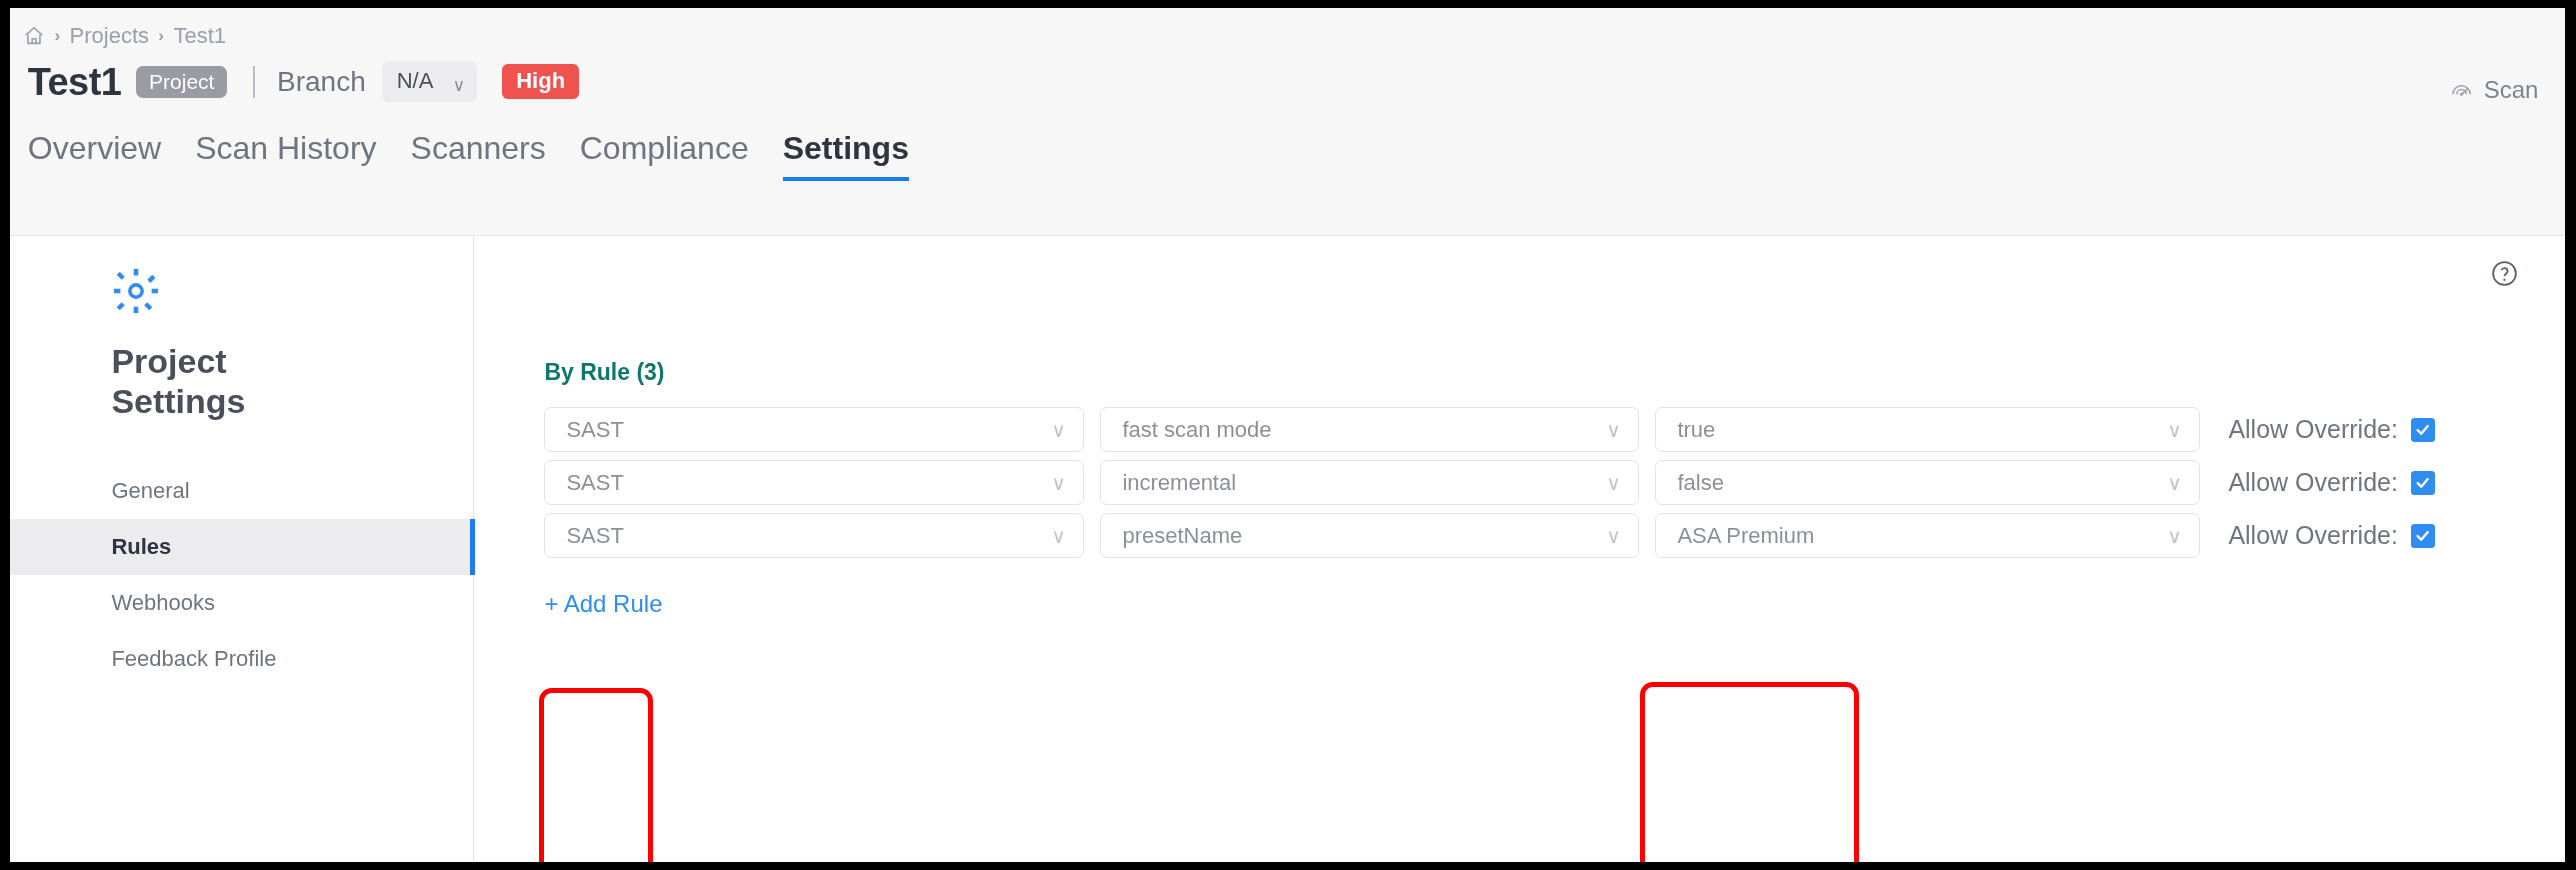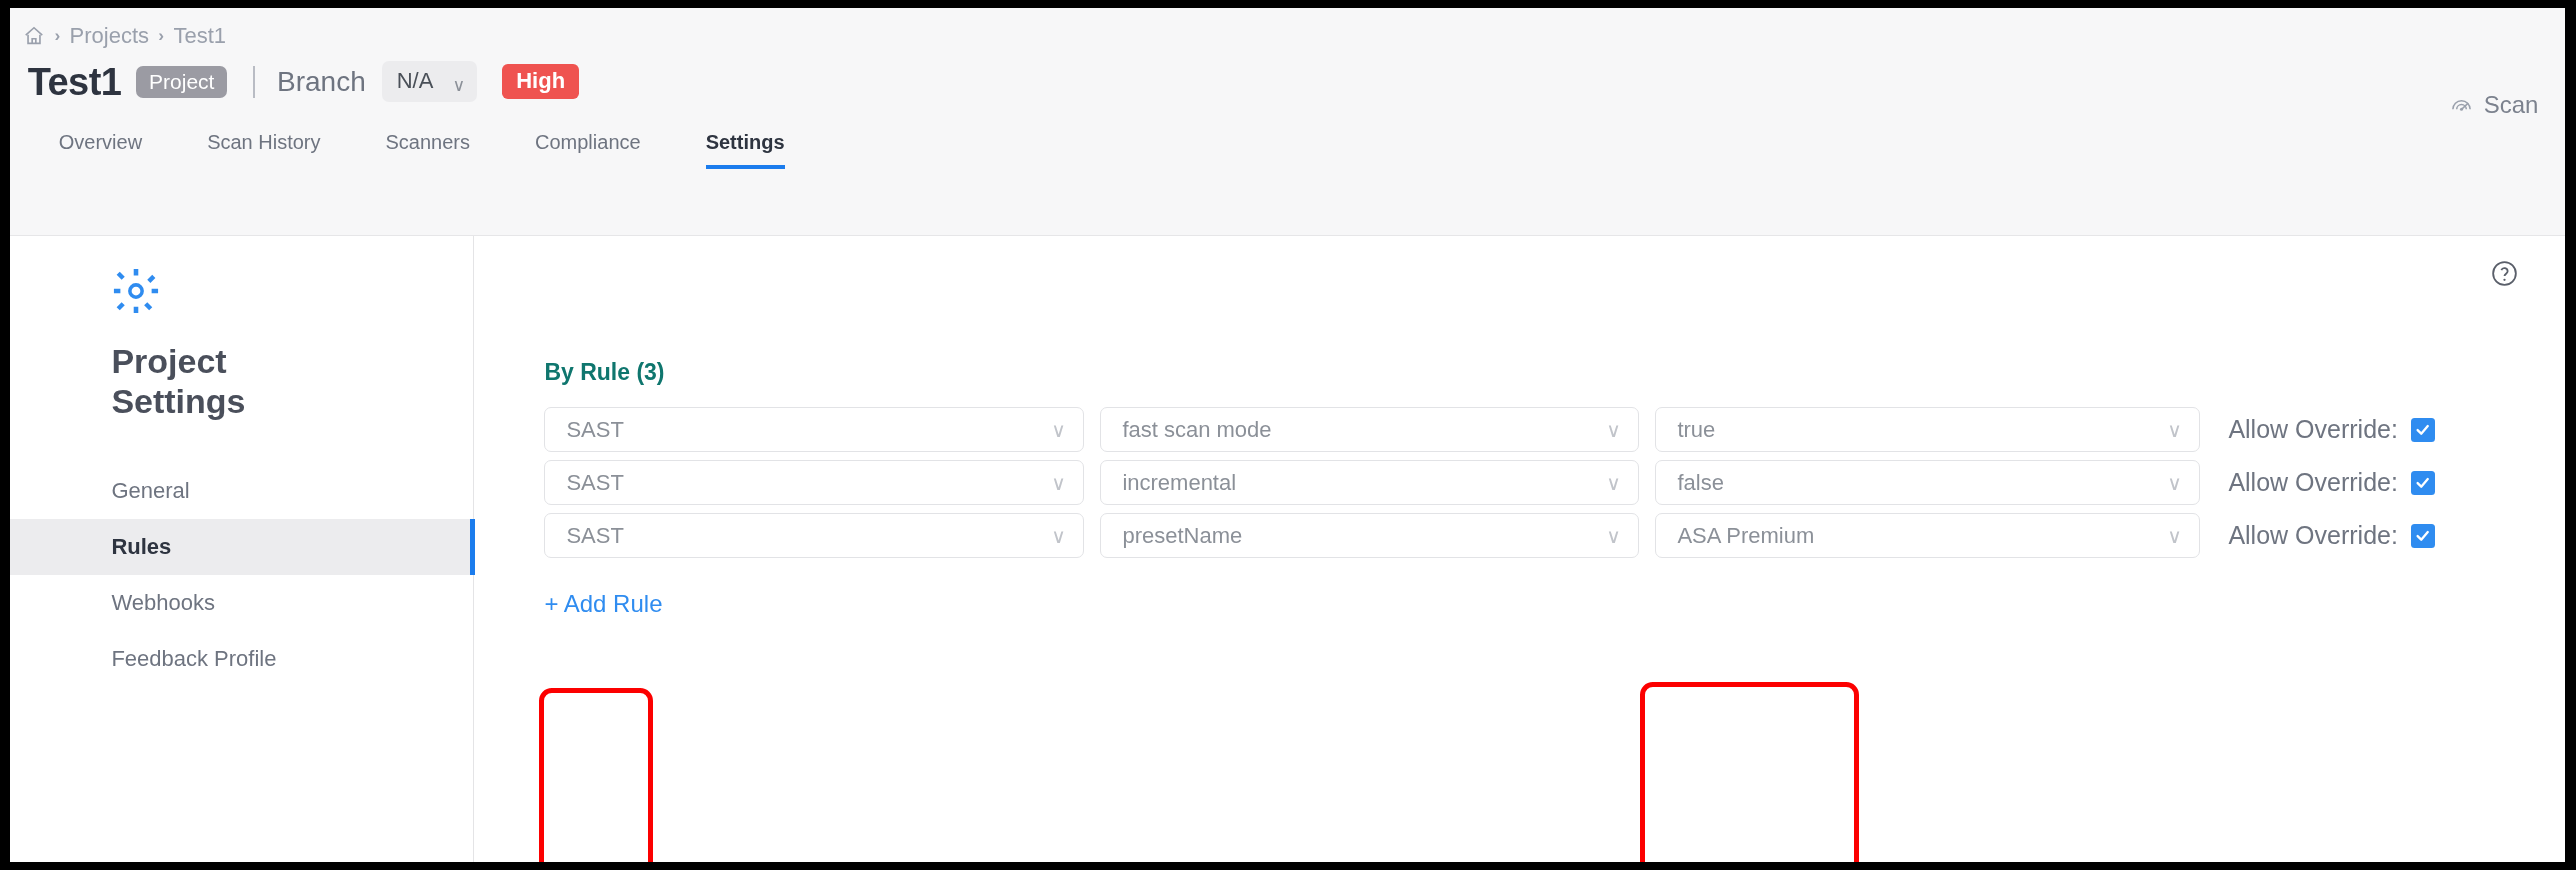--- a/index.html
+++ b/index.html
@@ -99,45 +99,44 @@
     border-radius: 5.8px;
     padding: 5.8px 14px 7.5px;
     font-size: 22px;
     font-weight: bold;
     line-height: 1;
   }
 
   .scan-btn {
     position: absolute;
     right: 27px;
-    top: 83px;
+    top: 68px;
     display: flex;
     align-items: center;
     gap: 10.4px;
     font-size: 24px;
     color: #7c828e;
     cursor: pointer;
   }
 
   
   .tabs {
     display: flex;
     align-items: flex-end;
     gap: 34px;
     padding: 30px 0 0 17.4px;
     position: relative;
   }
   .tab {
-    font-size: 20px;
+    font-size: 32px;
     color: #6e7480;
     padding-bottom: 12.8px;
     cursor: pointer;
     border-bottom: 4.6px solid transparent;
     line-height: 1;
-    margin-left: 31px;
   }
   .tab.active {
     color: #2e3440;
     font-weight: bold;
     border-bottom-color: #1b7ced;
   }
 
   
   .body-wrap {
     display: flex;

